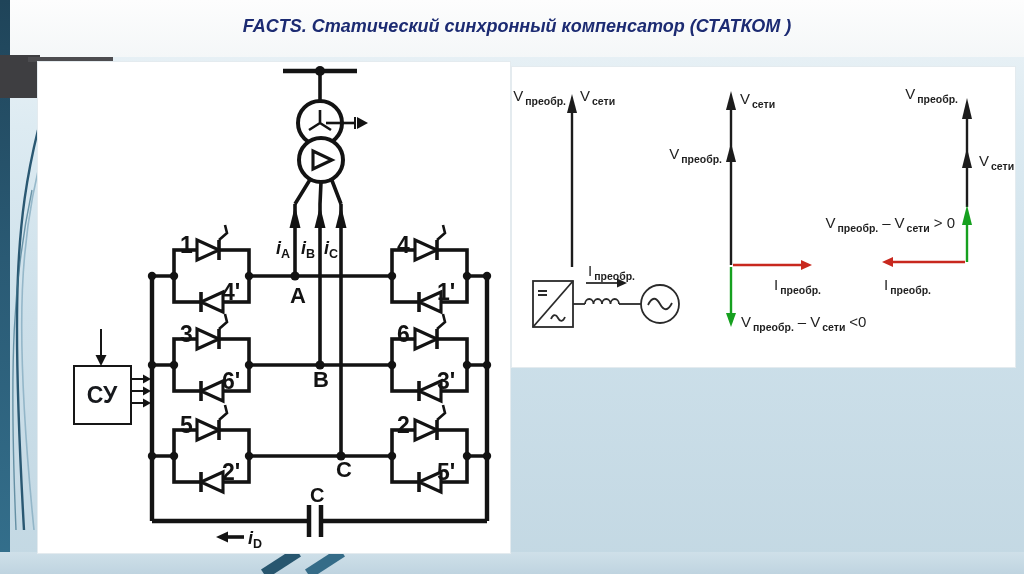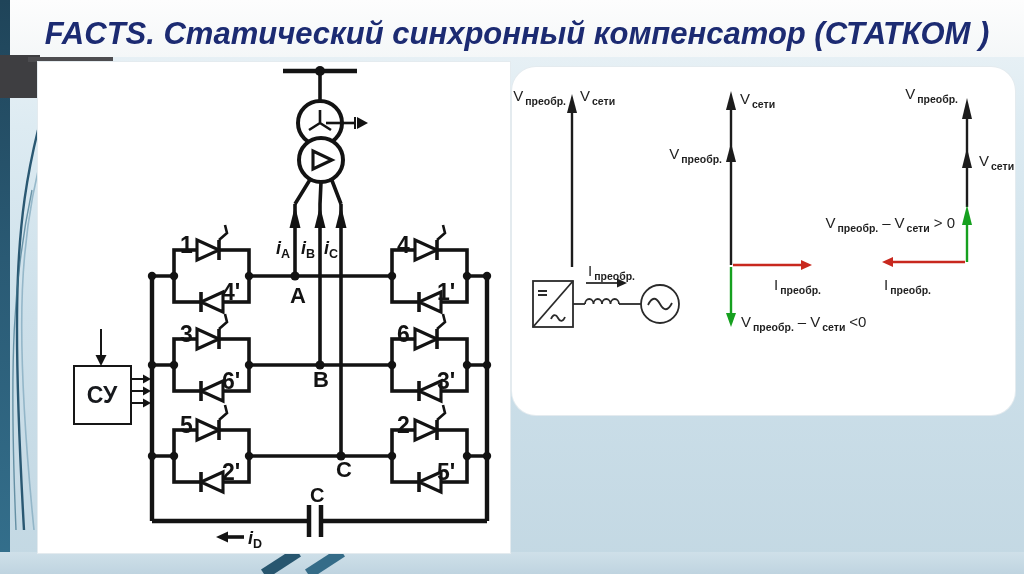--- a/index.html
+++ b/index.html
@@ -2,29 +2,29 @@
 <html><head>
 <meta charset="utf-8">
 <style>
   html,body{margin:0;padding:0;}
   body{width:1024px;height:574px;overflow:hidden;position:relative;
        font-family:"Liberation Sans",sans-serif;
        background:linear-gradient(180deg,#eef4f7 0%,#ddebf2 22%,#cde0ea 55%,#c3d8e3 100%);}
   .title-band{position:absolute;left:0;top:0;width:1024px;height:57px;
       background:linear-gradient(180deg,#fdfdfd,#f4f7f8);}
   .page-title{position:absolute;left:40px;right:30px;top:16px;text-align:center;
-      font-size:31px;font-weight:bold;font-style:italic;color:#1c2b72;letter-spacing:0px;
+      font-size:18px;font-weight:bold;font-style:italic;color:#1c2b72;letter-spacing:0px;
       font-family:"Liberation Sans",sans-serif;white-space:nowrap;}
   .left-stripe{position:absolute;left:0;top:0;width:10px;height:574px;
       background:linear-gradient(180deg,#1f4459 0%,#2a5a74 45%,#34708d 100%);}
   .gray-box{position:absolute;left:0;top:55px;width:40px;height:43px;background:#3e3e41;}
   .gray-tab{position:absolute;left:28px;top:57px;width:85px;height:5px;background:#4c4c4f;}
   .panel{position:absolute;background:#ffffff;box-shadow:0 0 0 1px #e4ebef;}
   .panel-left{left:38px;top:62px;width:472px;height:491px;}
-  .panel-right{left:512px;top:67px;width:503px;height:348px;border-radius:24px;}
+  .panel-right{left:512px;top:67px;width:503px;height:300px;}
   .bottom-band{position:absolute;left:0;top:552px;width:1024px;height:22px;
       background:linear-gradient(180deg,#cfe0e9,#bfd4e0);}
   svg{position:absolute;left:0;top:0;overflow:visible;}
   
   .w{stroke:#131313;stroke-width:3.6;fill:none;}
   .w4{stroke:#131313;stroke-width:4.4;fill:none;}
   .sym4{stroke:#131313;stroke-width:4;fill:#ffffff;}
   .symt{stroke:#131313;stroke-width:3.1;fill:#ffffff;}
   .int{stroke:#131313;stroke-width:2.6;fill:none;}
   .thin{stroke:#161616;stroke-width:2;fill:none;}

